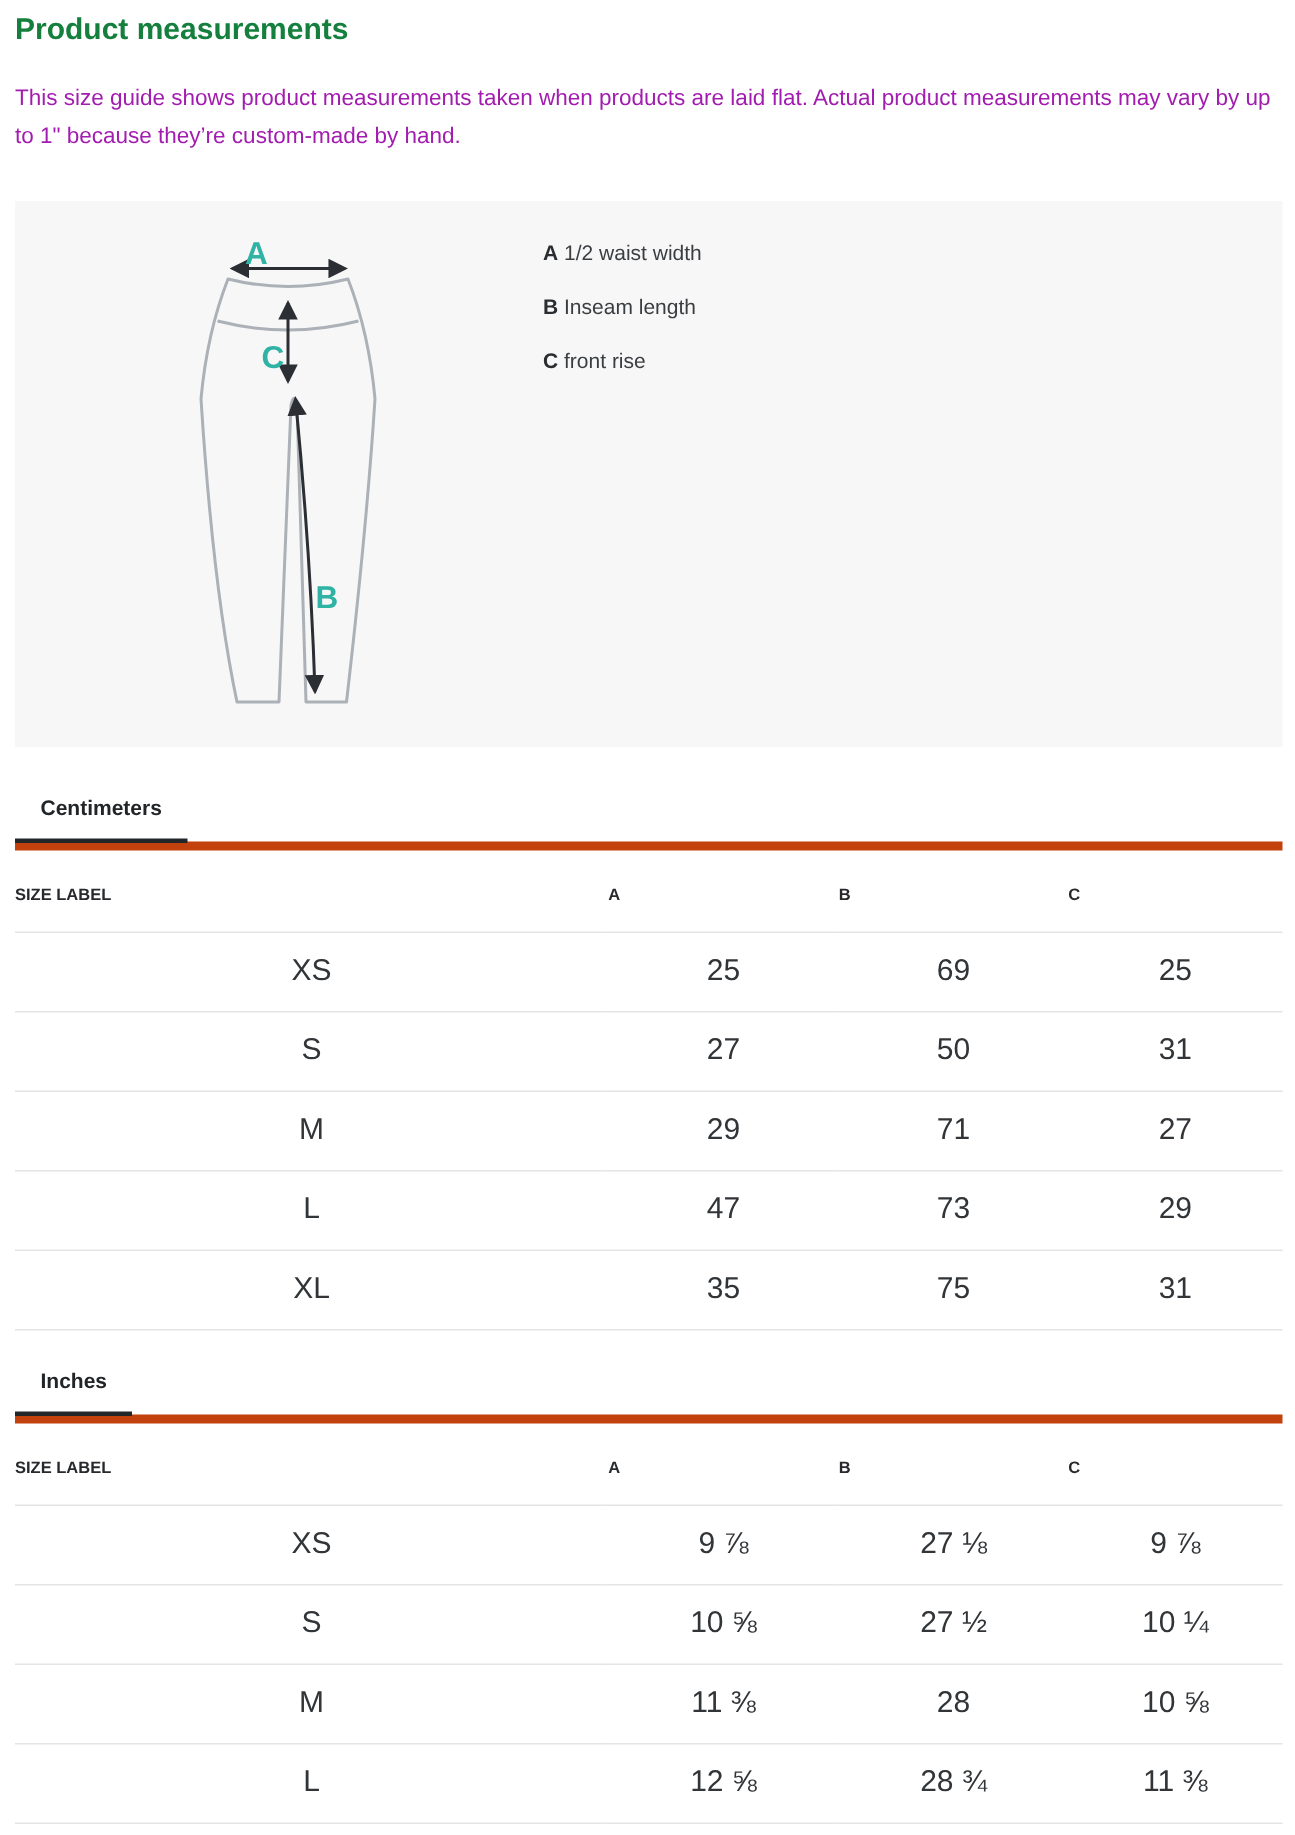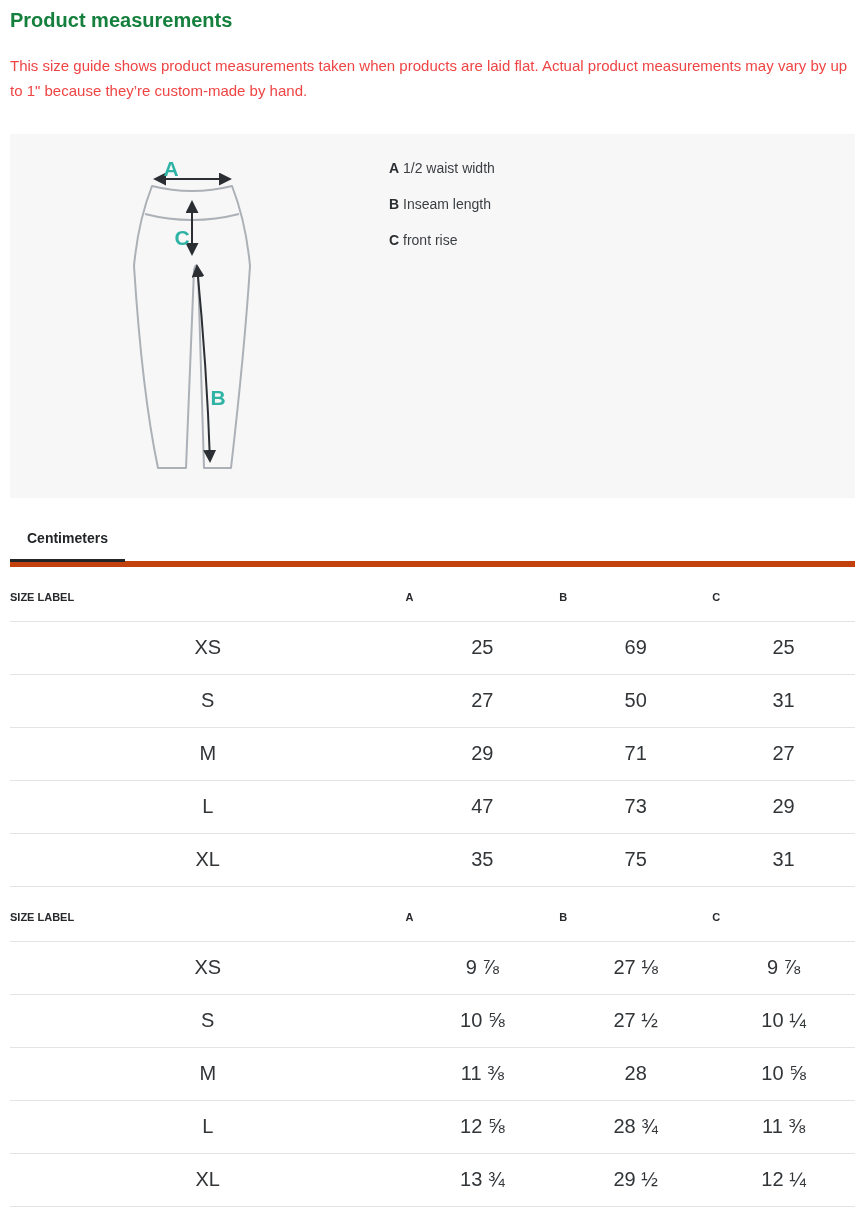--- a/index.html
+++ b/index.html
@@ -15,36 +15,36 @@
     margin: 8px 0 0 0;
     font-size: 20px;
     line-height: 24px;
     font-weight: bold;
     color: #15803d;
   }
   .page-description {
     margin: 21px 0 0 0;
     font-size: 15px;
     line-height: 25px;
-    color: #ef4444;
+    color: #a21caf;
     max-width: 845px;
   }
 
   
   .diagram-panel {
     margin-top: 31px;
     width: 845px;
     height: 364px;
     background: #f7f7f8;
     position: relative;
   }
   .diagram-svg { position: absolute; left: 0; top: 0; }
   .legend {
     position: absolute;
-    left: 379px;
+    left: 352px;
     top: 26px;
   }
   .legend-item {
     font-size: 14px;
     line-height: 17px;
     color: #3b3e41;
     margin-bottom: 19px;
   }
   .legend-key { font-weight: bold; color: #2b2e31; }
 
@@ -189,20 +189,23 @@
       </tr>
       <tr>
         <td class="first">XL</td>
         <td>35</td>
         <td>75</td>
         <td>31</td>
       </tr>
     </tbody>
   </table>
 
+  <div class="tab-bar in">
+    <div class="tab">Inches</div>
+  </div>
 
   <table class="size-table">
     <colgroup>
       <col style="width:46.8%">
         <col style="width:18.2%">
         <col style="width:18.1%">
         <col style="width:16.9%">
     </colgroup>
     <thead>
       <tr>

